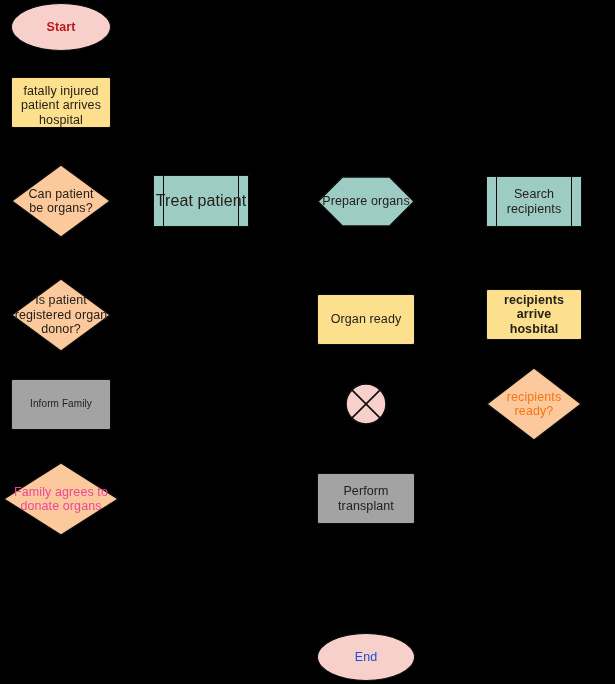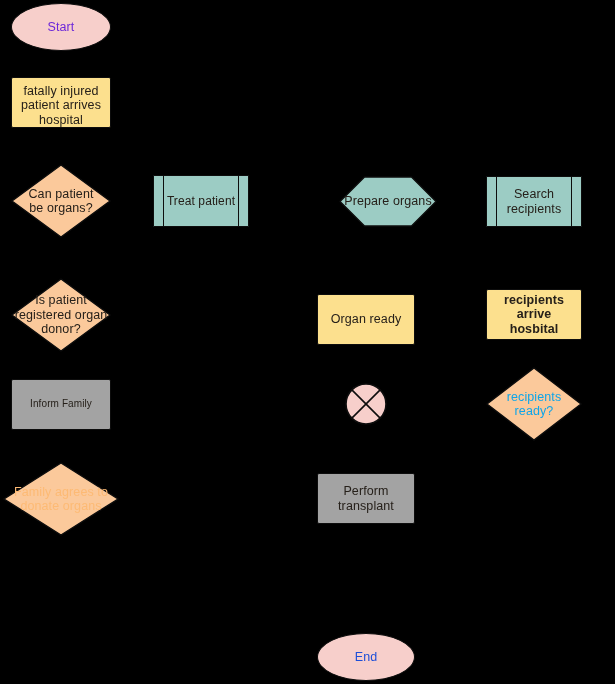--- a/index.html
+++ b/index.html
@@ -79,21 +79,20 @@
     border-left: 1.4px solid #0d0d0d;
     z-index: 2;
   }
   .shape-subroutine .bar-left  { left: 9px; }
   .shape-subroutine .bar-right { right: 9px; }
 
   
   .shape-hexagon {
     background: transparent;
     border: none;
-    margin-left: 22px;
   }
   .shape-hexagon .hex-body {
     position: absolute;
     left: 0; top: 0;
     width: 100%;
     height: 100%;
     z-index: 1;
   }
 
   
@@ -107,35 +106,35 @@
     width: 100%;
     height: 100%;
     z-index: 1;
   }
 </style>
 </head>
 <body>
 
 <div id="canvas" style="width: 615px; height: 684px; background: rgb(0, 0, 0);">
     <div class="node shape-terminator" style="left: 11px; top: 3px; width: 100px; height: 48px; font-size: 12.5px; background: rgb(247, 207, 203); border-color: rgb(13, 13, 13);">
-      <span class="label" style="color: #6d28d9;">Start</span>
+      <span class="label" style="color: #b91c1c; font-weight: bold;">Start</span>
     </div>
     <div class="node shape-process" style="left: 11px; top: 77px; width: 100px; height: 51px; font-size: 12.5px; background: rgb(252, 224, 142); border-color: rgb(13, 13, 13); align-items: flex-end;">
       <span class="label" style="color: rgb(38, 32, 26);">fatally injured
 patient arrives
 hospital</span>
     </div>
     <div class="node shape-decision" style="left: 11px; top: 164px; width: 100px; height: 74px; font-size: 12.5px;">
       <svg width="100" height="74" viewBox="0 0 100 74" preserveAspectRatio="none" class="diamond-body" style="display: block; overflow: visible;">
         <polygon points="50,1 99,37 50,73 1,37" fill="#fbc99b" stroke="#0d0d0d" stroke-width="1.4" stroke-linejoin="miter"></polygon>
       </svg>
       <span class="label" style="color: rgb(38, 32, 26);">Can patient
 be organs?</span>
     </div>
-    <div class="node shape-subroutine" style="left: 153px; top: 175px; width: 96px; height: 52px; font-size: 12px; background: rgb(156, 204, 196); border-color: rgb(13, 13, 13);">
+    <div class="node shape-subroutine" style="left: 153px; top: 175px; width: 96px; height: 52px; font-size: 16px; background: rgb(156, 204, 196); border-color: rgb(13, 13, 13);">
       <div class="bar-left"></div>
       <div class="bar-right"></div>
       <span class="label" style="color: rgb(38, 32, 26);">Treat patient</span>
     </div>
     <div class="node shape-hexagon" style="left: 317px; top: 176px; width: 98px; height: 51px; font-size: 12.5px;">
       <svg width="98" height="51" viewBox="0 0 98 51" preserveAspectRatio="none" class="hex-body" style="display: block; overflow: visible;">
         <polygon points="25.5,1 72.5,1 97,25.5 72.5,50 25.5,50 1,25.5" fill="#9cccc4" stroke="#0d0d0d" stroke-width="1.4" stroke-linejoin="miter"></polygon>
       </svg>
       <span class="label" style="color: rgb(38, 32, 26);">Prepare organs</span>
     </div>
@@ -167,27 +166,27 @@
       <svg width="42" height="42" viewBox="0 0 42 42" preserveAspectRatio="none" class="junction-body" style="display: block; overflow: visible;">
         <circle cx="21" cy="21" r="20" fill="#f7cfcb" stroke="#0d0d0d" stroke-width="1.6"></circle>
         <line x1="6.857864376269049" y1="6.857864376269049" x2="35.14213562373095" y2="35.14213562373095" stroke="#0d0d0d" stroke-width="1.6"></line>
         <line x1="35.14213562373095" y1="6.857864376269049" x2="6.857864376269049" y2="35.14213562373095" stroke="#0d0d0d" stroke-width="1.6"></line>
       </svg>
     </div>
     <div class="node shape-decision" style="left: 486px; top: 367px; width: 96px; height: 74px; font-size: 12.5px;">
       <svg width="96" height="74" viewBox="0 0 96 74" preserveAspectRatio="none" class="diamond-body" style="display: block; overflow: visible;">
         <polygon points="48,1 95,37 48,73 1,37" fill="#fbc99b" stroke="#0d0d0d" stroke-width="1.4" stroke-linejoin="miter"></polygon>
       </svg>
-      <span class="label" style="color: #0ea5e9;">recipients ready?</span>
+      <span class="label" style="color: #f97316;">recipients ready?</span>
     </div>
     <div class="node shape-decision" style="left: 3px; top: 462px; width: 116px; height: 74px; font-size: 12.5px;">
       <svg width="116" height="74" viewBox="0 0 116 74" preserveAspectRatio="none" class="diamond-body" style="display: block; overflow: visible;">
         <polygon points="58,1 115,37 58,73 1,37" fill="#fbc99b" stroke="#0d0d0d" stroke-width="1.4" stroke-linejoin="miter"></polygon>
       </svg>
-      <span class="label" style="color: #fdba74;">Family agrees to
+      <span class="label" style="color: #ec4899;">Family agrees to
 donate organs</span>
     </div>
     <div class="node shape-process" style="left: 317px; top: 473px; width: 98px; height: 51px; font-size: 12.5px; background: #a3a3a3; border-color: rgb(13, 13, 13);">
       <span class="label" style="color: rgb(38, 32, 26);">Perform
 transplant</span>
     </div>
     <div class="node shape-terminator" style="left: 317px; top: 633px; width: 98px; height: 48px; font-size: 12.5px; background: rgb(247, 207, 203); border-color: rgb(13, 13, 13);">
       <span class="label" style="color: #1d4ed8;">End</span>
     </div>
   </div>

